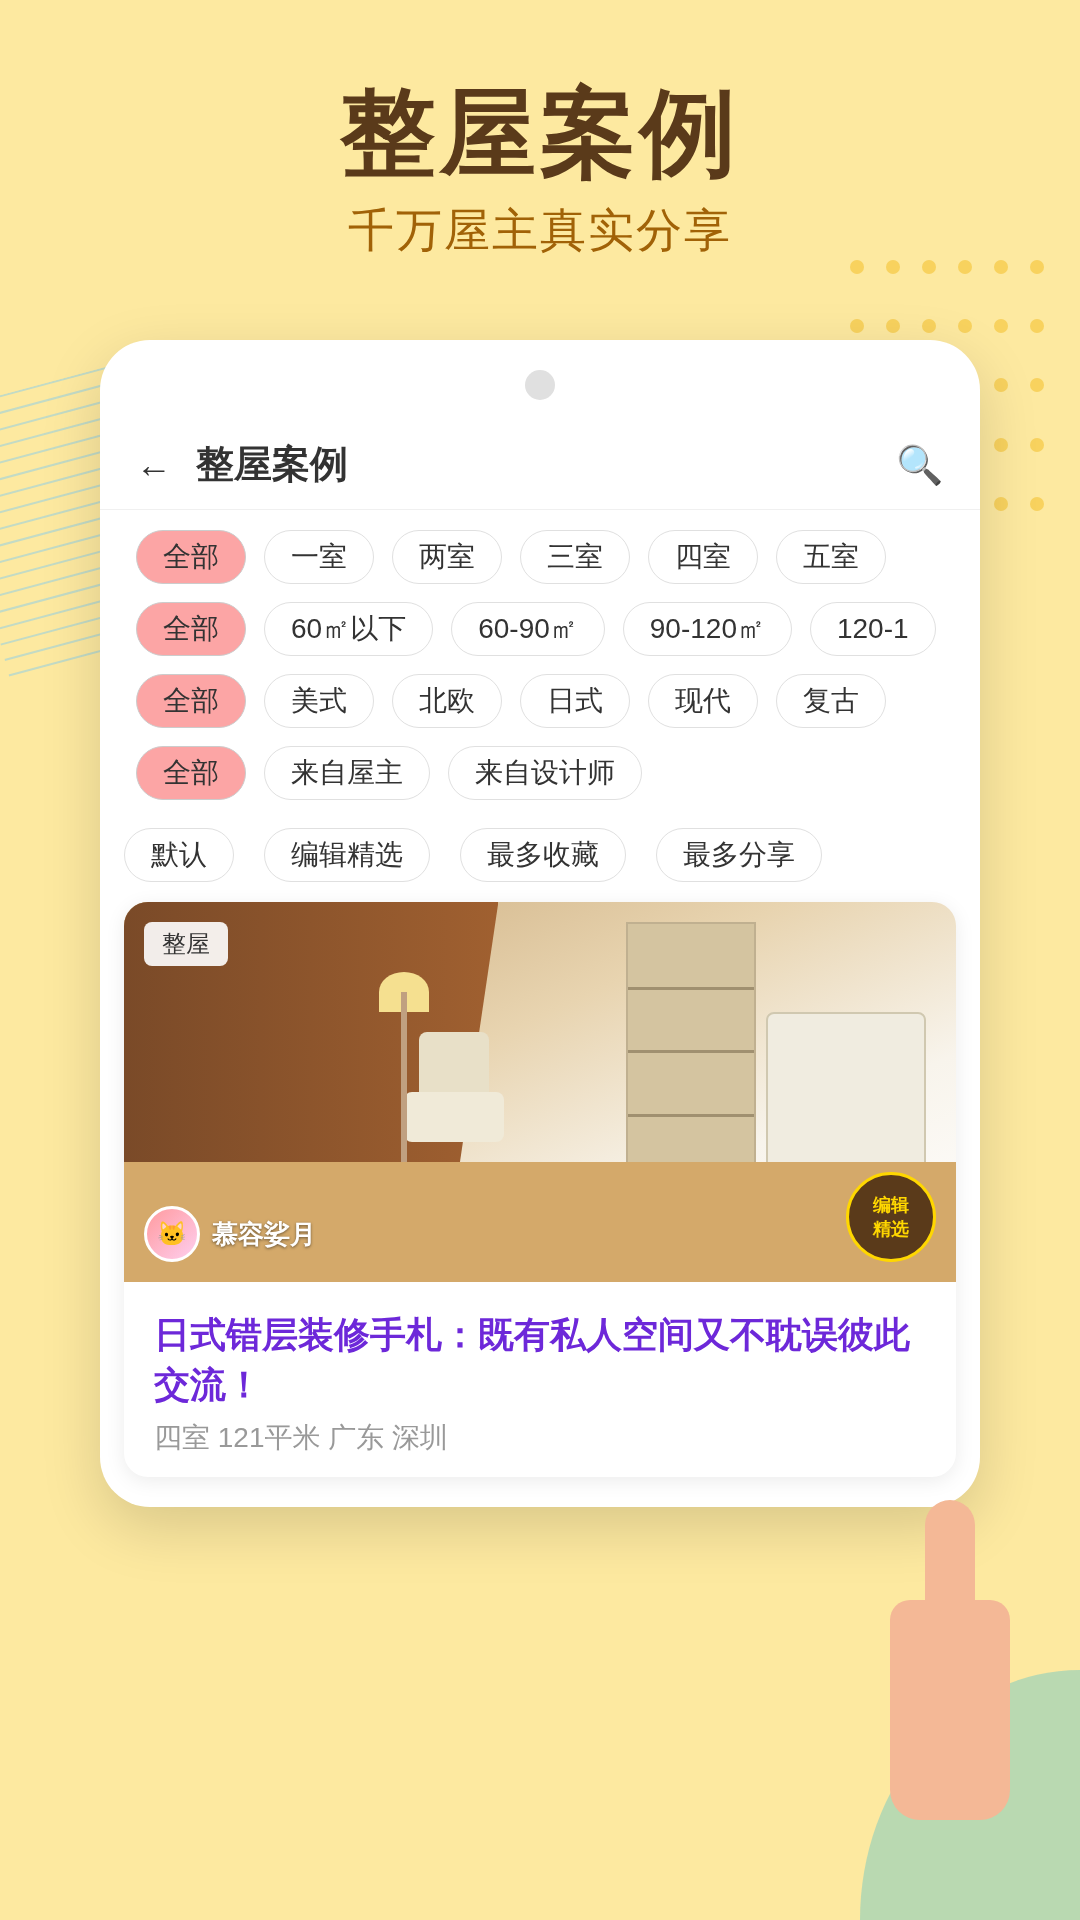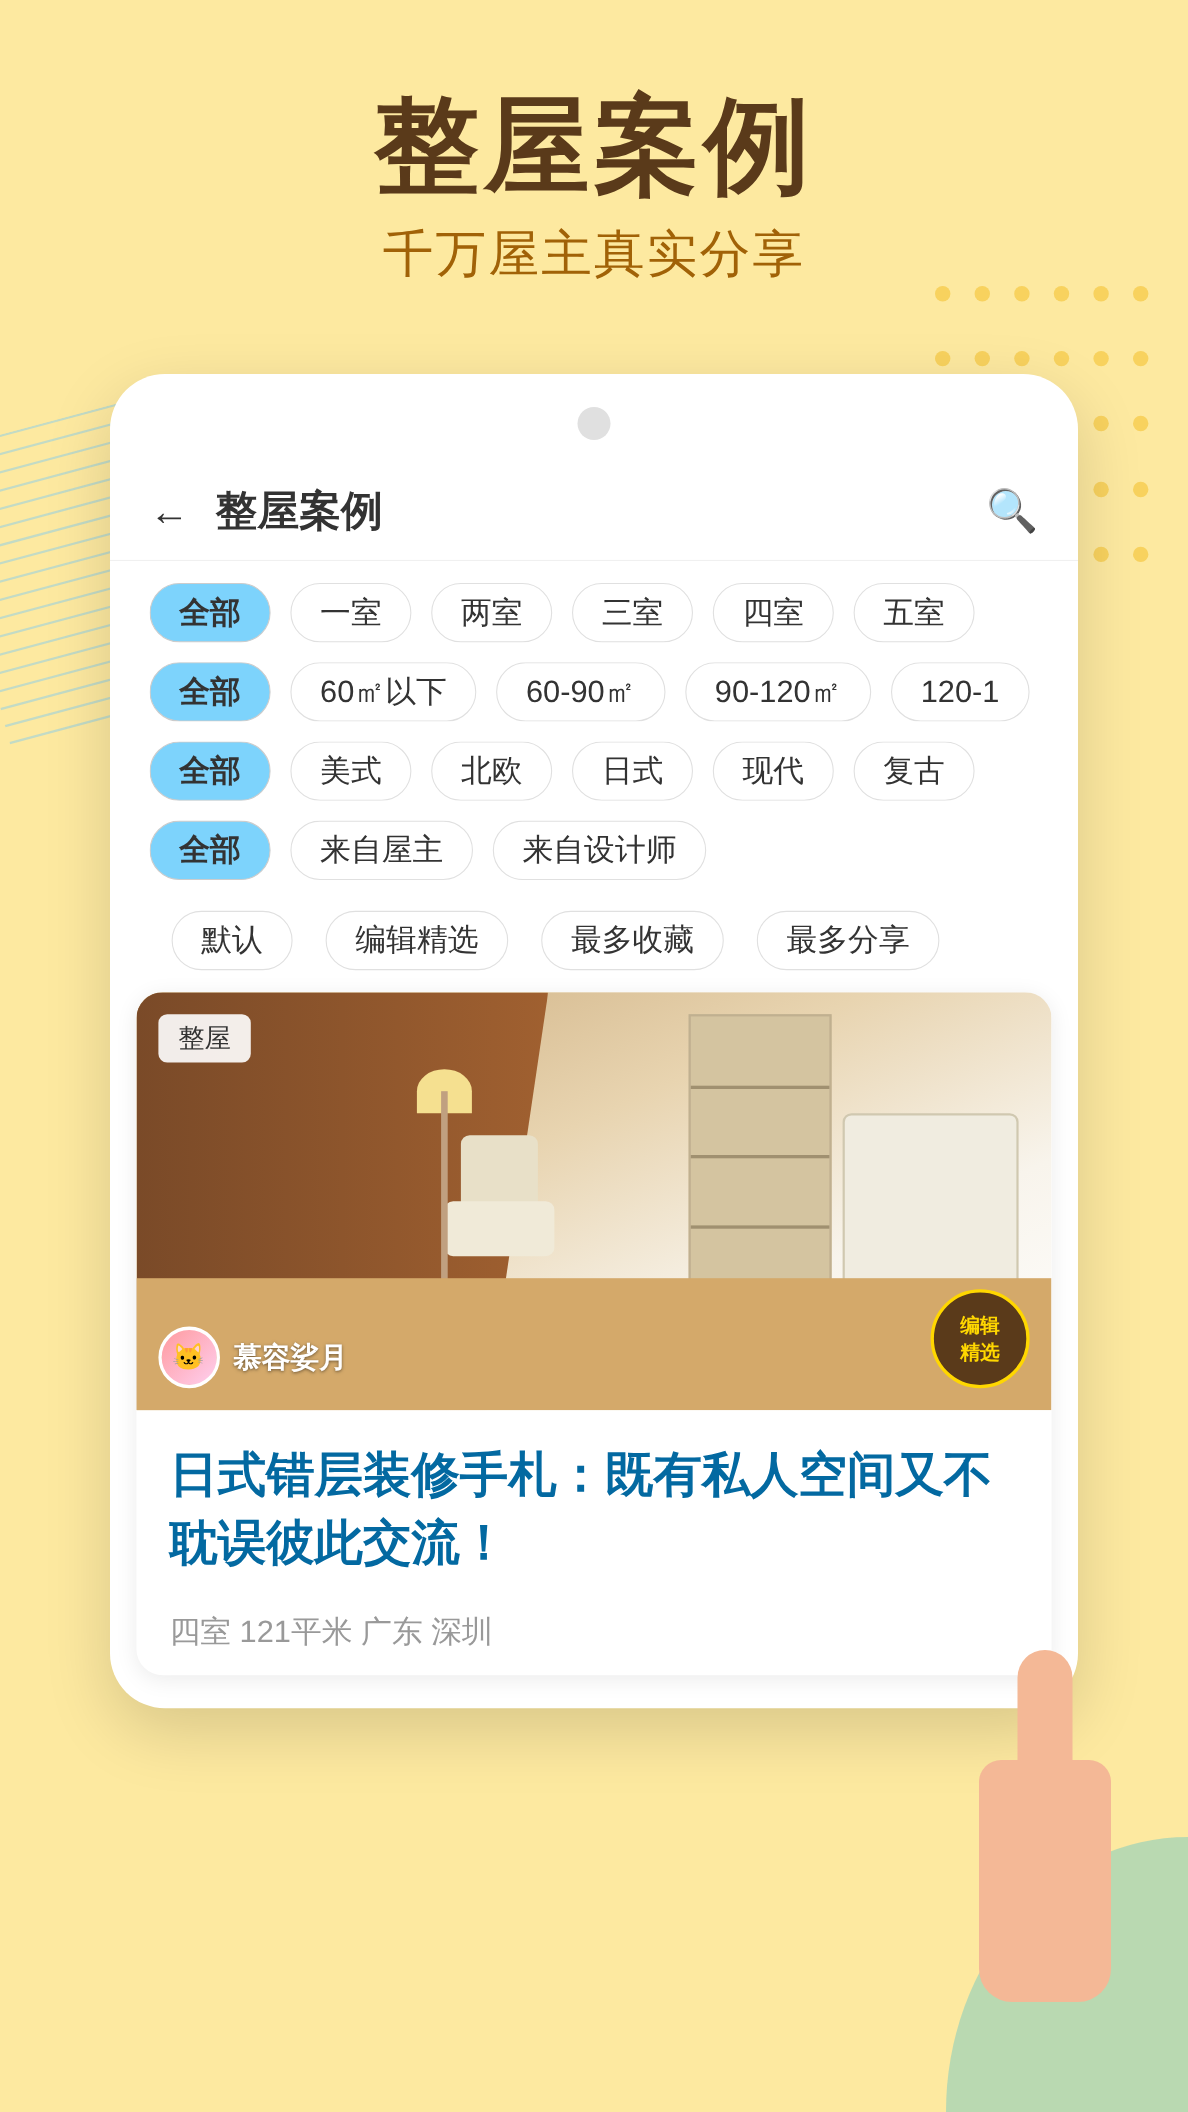--- a/index.html
+++ b/index.html
@@ -146,30 +146,30 @@
       font-size: 28px;
       color: #333;
       background: #fff;
       display: flex;
       align-items: center;
       justify-content: center;
       white-space: nowrap;
       flex-shrink: 0;
     }
     .filter-chip.active {
-      background: #7dd3fc;
+      background: #fca5a5;
       border-color: #ccc;
-      font-weight: 700;
+      font-weight: 400;
     }
 
     
     .sort-row {
       display: flex;
       align-items: flex-end;
-      padding: 0 56px;
+      padding: 0 24px;
       gap: 30px;
       margin-bottom: 20px;
     }
     .sort-chip {
       height: 54px;
       padding: 0 26px;
       border-radius: 27px;
       border: 1.5px solid #e0e0e0;
       font-size: 28px;
       color: #333;
@@ -337,25 +337,25 @@
       color: #fff;
       font-weight: 600;
       text-shadow: 0 1px 3px rgba(0,0,0,0.5);
       text-align: center;
     }
 
     .card-content {
       padding: 28px 30px 20px 30px;
     }
     .card-title {
-      font-size: 44px;
+      font-size: 36px;
       font-weight: 700;
-      color: #0369a1;
+      color: #6d28d9;
       line-height: 1.4;
-      margin-bottom: 32px;
+      margin-bottom: 8px;
     }
     .card-meta {
       font-size: 28px;
       color: #999;
     }
 
     
     .hand-illustration {
       position: absolute;
       bottom: 100px;

